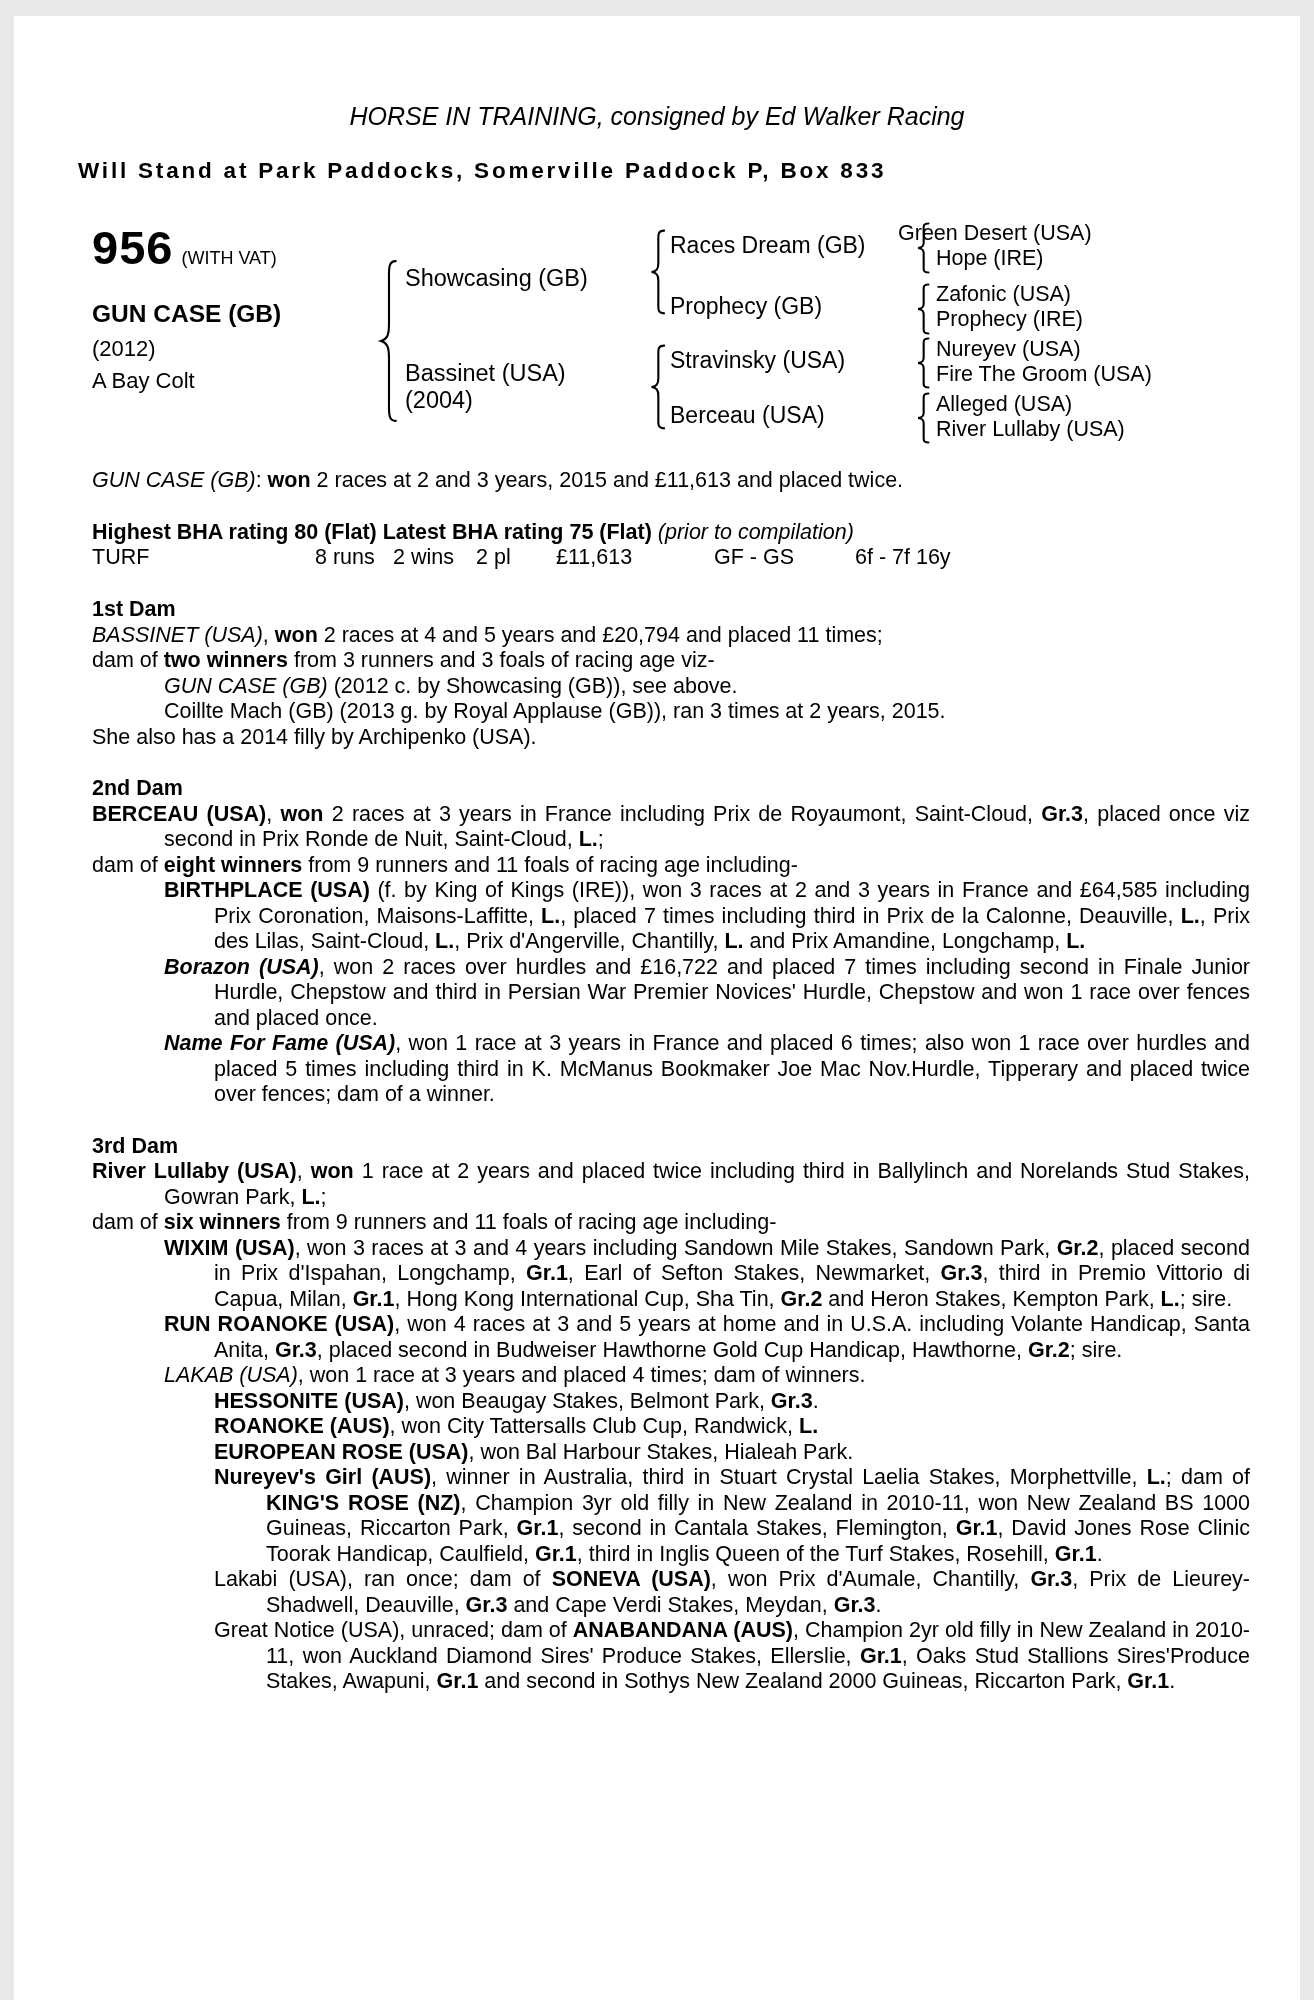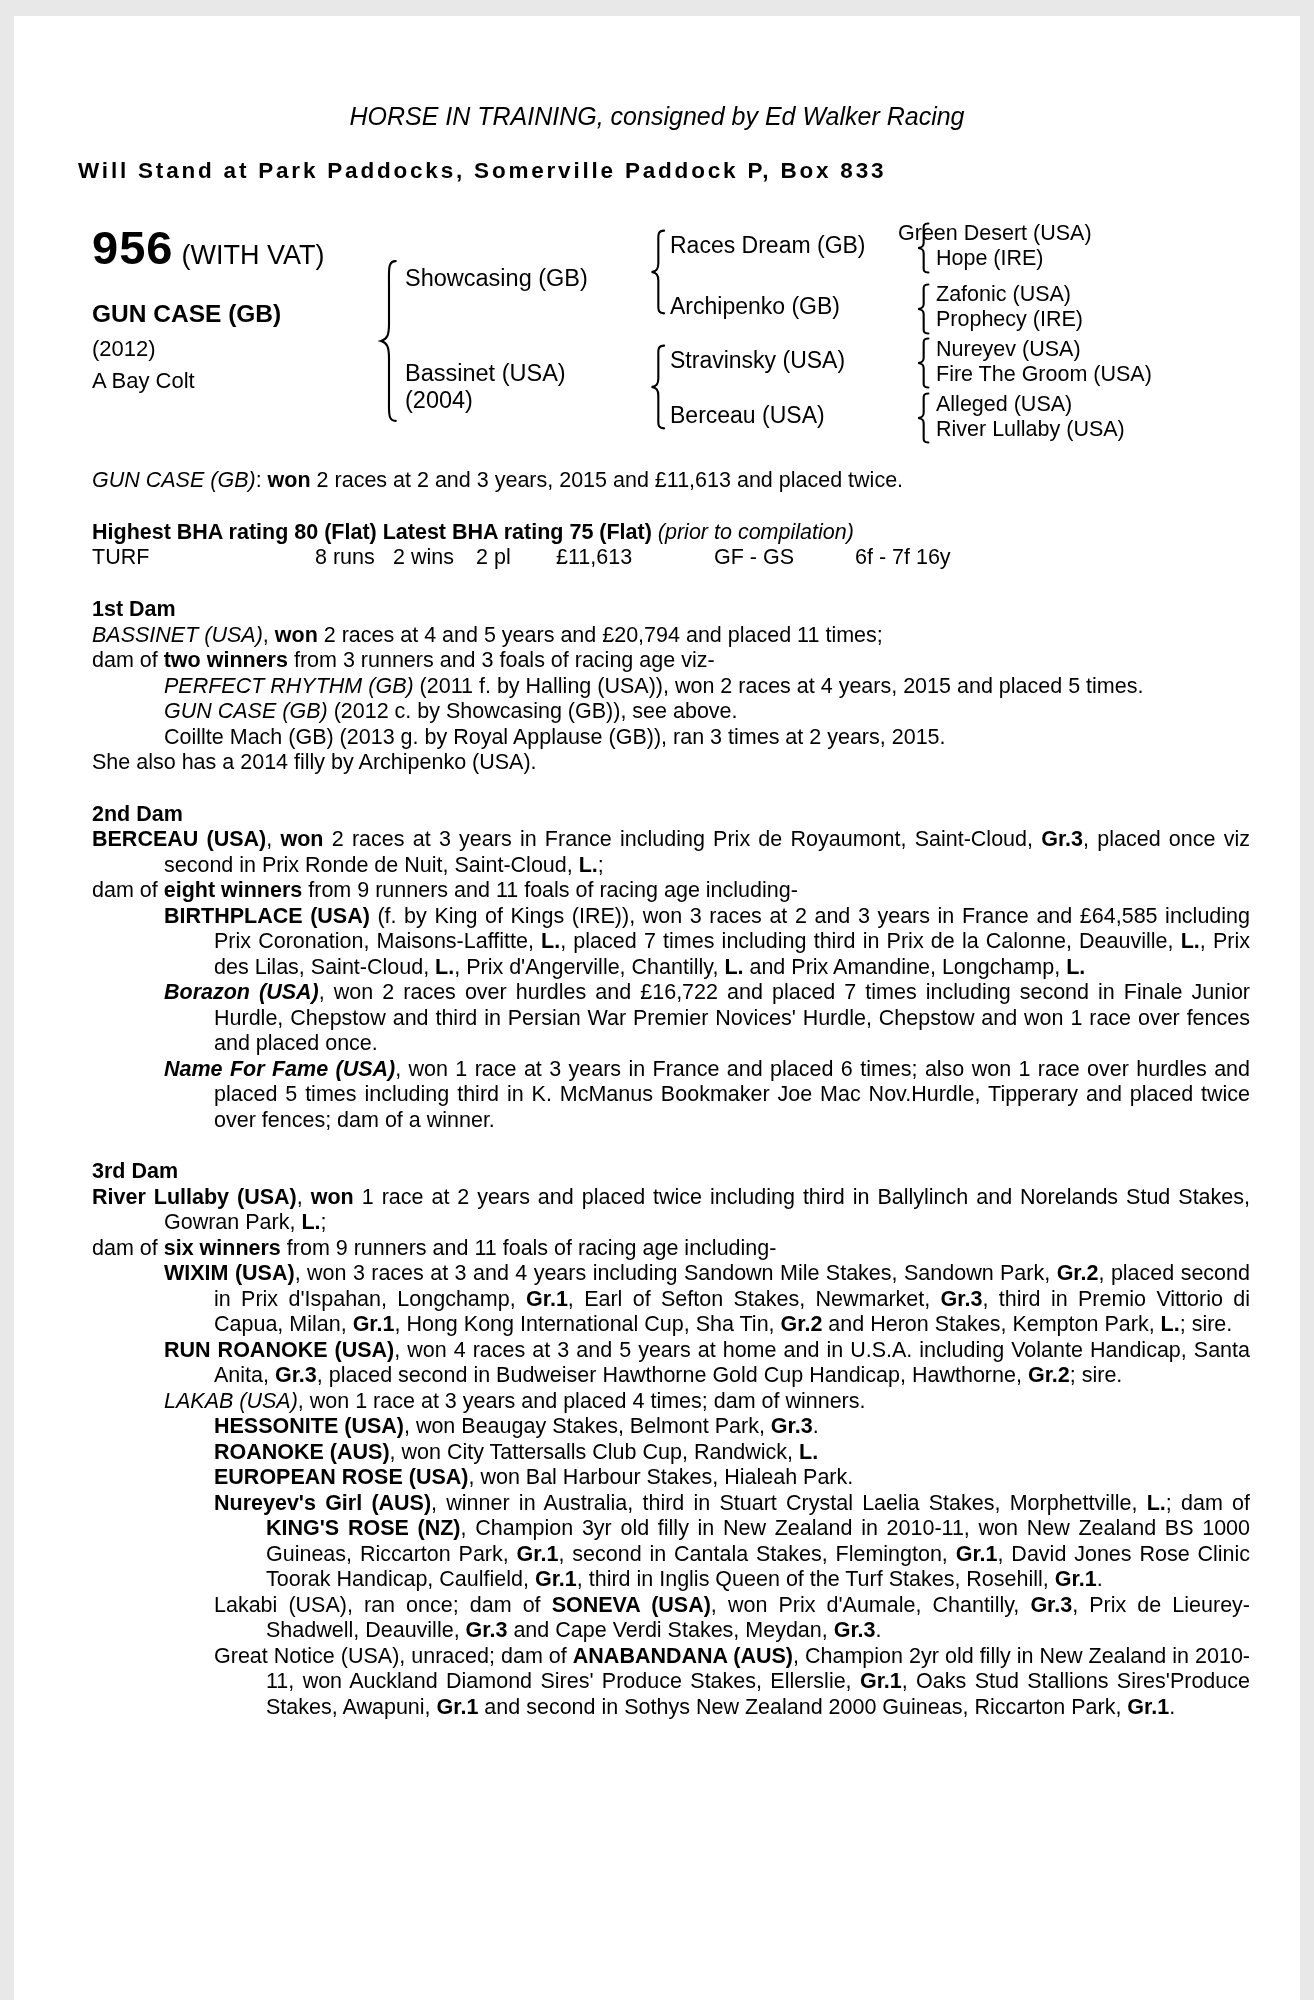--- a/index.html
+++ b/index.html
@@ -17,21 +17,21 @@
     position:absolute;top:86px;left:0;width:100%;
     text-align:center;font-style:italic;font-size:25px;
   }
   .doc-subtitle{
     position:absolute;top:142px;left:64px;
     font-weight:bold;font-size:22.5px;letter-spacing:2.8px;
   }
   
   .lot-row{position:absolute;left:78px;top:204px;white-space:nowrap;}
   .lot-number{font-weight:bold;font-size:47px;letter-spacing:1px;}
-  .lot-vat{font-size:27px;margin-left:8px;}
+  .lot-vat{font-size:18px;margin-left:8px;}
   .horse-name{position:absolute;left:78px;top:284px;font-weight:bold;font-size:24.5px;}
   .horse-year{position:absolute;left:78px;top:320px;font-size:22px;}
   .horse-desc{position:absolute;left:78px;top:352px;font-size:22px;}
   .ped-name{position:absolute;font-size:23.5px;white-space:nowrap;}
   .ped-name-sm{position:absolute;font-size:21.5px;white-space:nowrap;}
   .brace{position:absolute;}
   .brace svg{display:block;width:100%;height:100%;}
   
   .body-text{
     position:absolute;left:78px;top:452px;width:1158px;
@@ -98,21 +98,21 @@
     <svg viewBox="0 0 24 100" preserveAspectRatio="none">
         <path d="M22 3 C15 3 16 8 16 16 L16 40 C16 47 14 49 9 50 C14 51 16 53 16 60 L16 84 C16 92 15 97 22 97" fill="none" stroke="#000" stroke-width="2.1" vector-effect="non-scaling-stroke" stroke-linecap="round"></path>
       </svg>
   </div>
 
   <div class="ped-name" style="left:391px;top:249px;">Showcasing (GB)</div>
   <div class="ped-name" style="left:391px;top:344px;">Bassinet (USA)</div>
   <div class="ped-name" style="left:391px;top:371px;">(2004)</div>
 
   <div class="ped-name" style="left:656px;top:216px;font-size:23px;">Races Dream (GB)</div>
-  <div class="ped-name" style="left:656px;top:277px;font-size:23px;">Archipenko (GB)</div>
+  <div class="ped-name" style="left:656px;top:277px;font-size:23px;">Prophecy (GB)</div>
   <div class="ped-name" style="left:656px;top:331px;font-size:23px;">Stravinsky (USA)</div>
   <div class="ped-name" style="left:656px;top:386px;font-size:23px;">Berceau (USA)</div>
 
   <div class="ped-name-sm" style="left:884px;top:205px;">Green Desert (USA)</div>
   <div class="ped-name-sm" style="left:922px;top:230px;">Hope (IRE)</div>
   <div class="ped-name-sm" style="left:922px;top:266px;">Zafonic (USA)</div>
   <div class="ped-name-sm" style="left:922px;top:291px;">Prophecy (IRE)</div>
   <div class="ped-name-sm" style="left:922px;top:321px;">Nureyev (USA)</div>
   <div class="ped-name-sm" style="left:922px;top:346px;">Fire The Groom (USA)</div>
   <div class="ped-name-sm" style="left:922px;top:376px;">Alleged (USA)</div>
@@ -128,21 +128,20 @@
         <span style="left: 384px;">2 pl</span>
         <span style="left: 464px;">£11,613</span>
         <span style="left: 622px;">GF - GS</span>
         <span style="left: 763px;">6f - 7f 16y</span>
       </div>
     <div id="sections">
         <div class="section">
           <div class="sec-heading">1st Dam</div>
           <p class="p0"><span class="i">BASSINET (USA)</span><span>, </span><span class="b">won</span><span> 2 races at 4 and 5 years and £20,794 and placed 11 times;</span></p>
           <p class="p0"><span>dam of </span><span class="b">two winners</span><span> from 3 runners and 3 foals of racing age viz-</span></p>
-          <p class="p1"><span class="i">PERFECT RHYTHM (GB)</span><span> (2011 f. by Halling (USA)), won 2 races at 4 years, 2015 and placed 5 times.</span></p>
           <p class="p1"><span class="i">GUN CASE (GB)</span><span> (2012 c. by Showcasing (GB)), see above.</span></p>
           <p class="p1"><span>Coillte Mach (GB) (2013 g. by Royal Applause (GB)), ran 3 times at 2 years, 2015.</span></p>
           <p class="p0"><span>She also has a 2014 filly by Archipenko (USA).</span></p>
         </div>
         <div class="section">
           <div class="sec-heading">2nd Dam</div>
           <p class="p0"><span class="b">BERCEAU (USA)</span><span>, </span><span class="b">won</span><span> 2 races at 3 years in France including Prix de Royaumont, Saint-Cloud, </span><span class="b">Gr.3</span><span>, placed once viz second in Prix Ronde de Nuit, Saint-Cloud, </span><span class="b">L.</span><span>;</span></p>
           <p class="p0"><span>dam of </span><span class="b">eight winners</span><span> from 9 runners and 11 foals of racing age including-</span></p>
           <p class="p1"><span class="b">BIRTHPLACE (USA)</span><span> (f. by King of Kings (IRE)), won 3 races at 2 and 3 years in France and £64,585 including Prix Coronation, Maisons-Laffitte, </span><span class="b">L.</span><span>, placed 7 times including third in Prix de la Calonne, Deauville, </span><span class="b">L.</span><span>, Prix des Lilas, Saint-Cloud, </span><span class="b">L.</span><span>, Prix d'Angerville, Chantilly, </span><span class="b">L.</span><span> and Prix Amandine, Longchamp, </span><span class="b">L.</span></p>
           <p class="p1"><span class="b i">Borazon (USA)</span><span>, won 2 races over hurdles and £16,722 and placed 7 times including second in Finale Junior Hurdle, Chepstow and third in Persian War Premier Novices' Hurdle, Chepstow and won 1 race over fences and placed once.</span></p>

